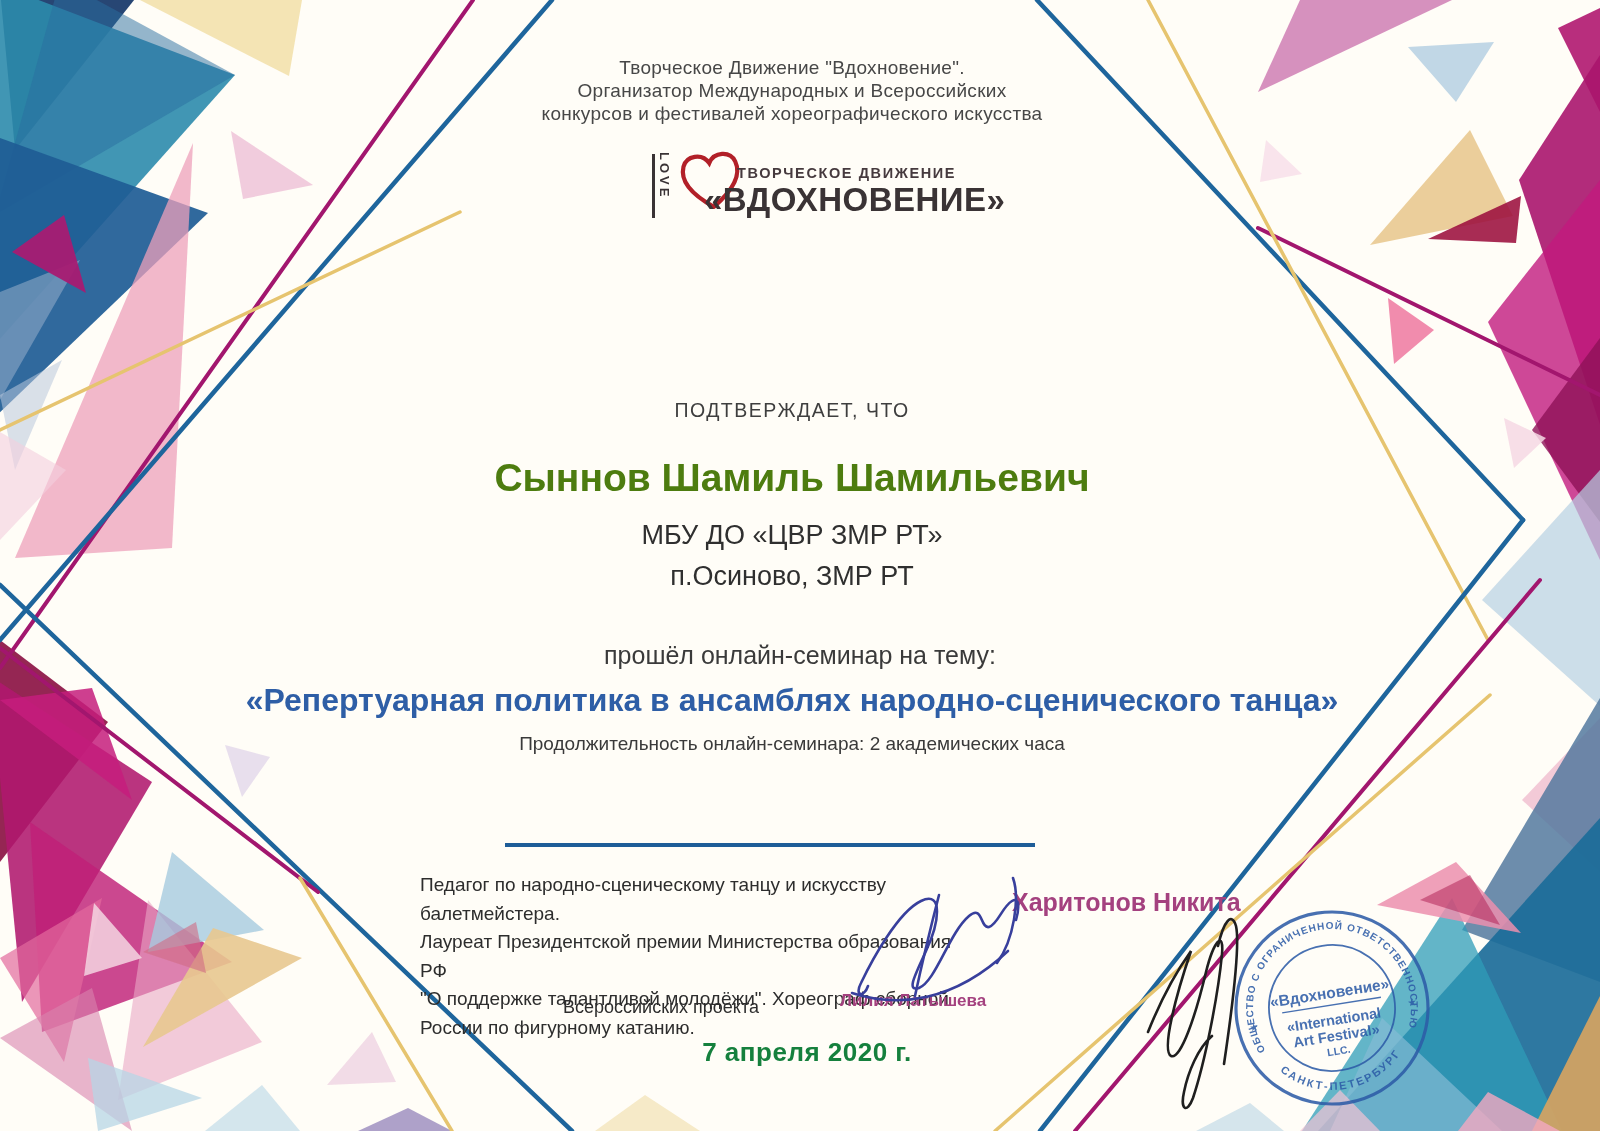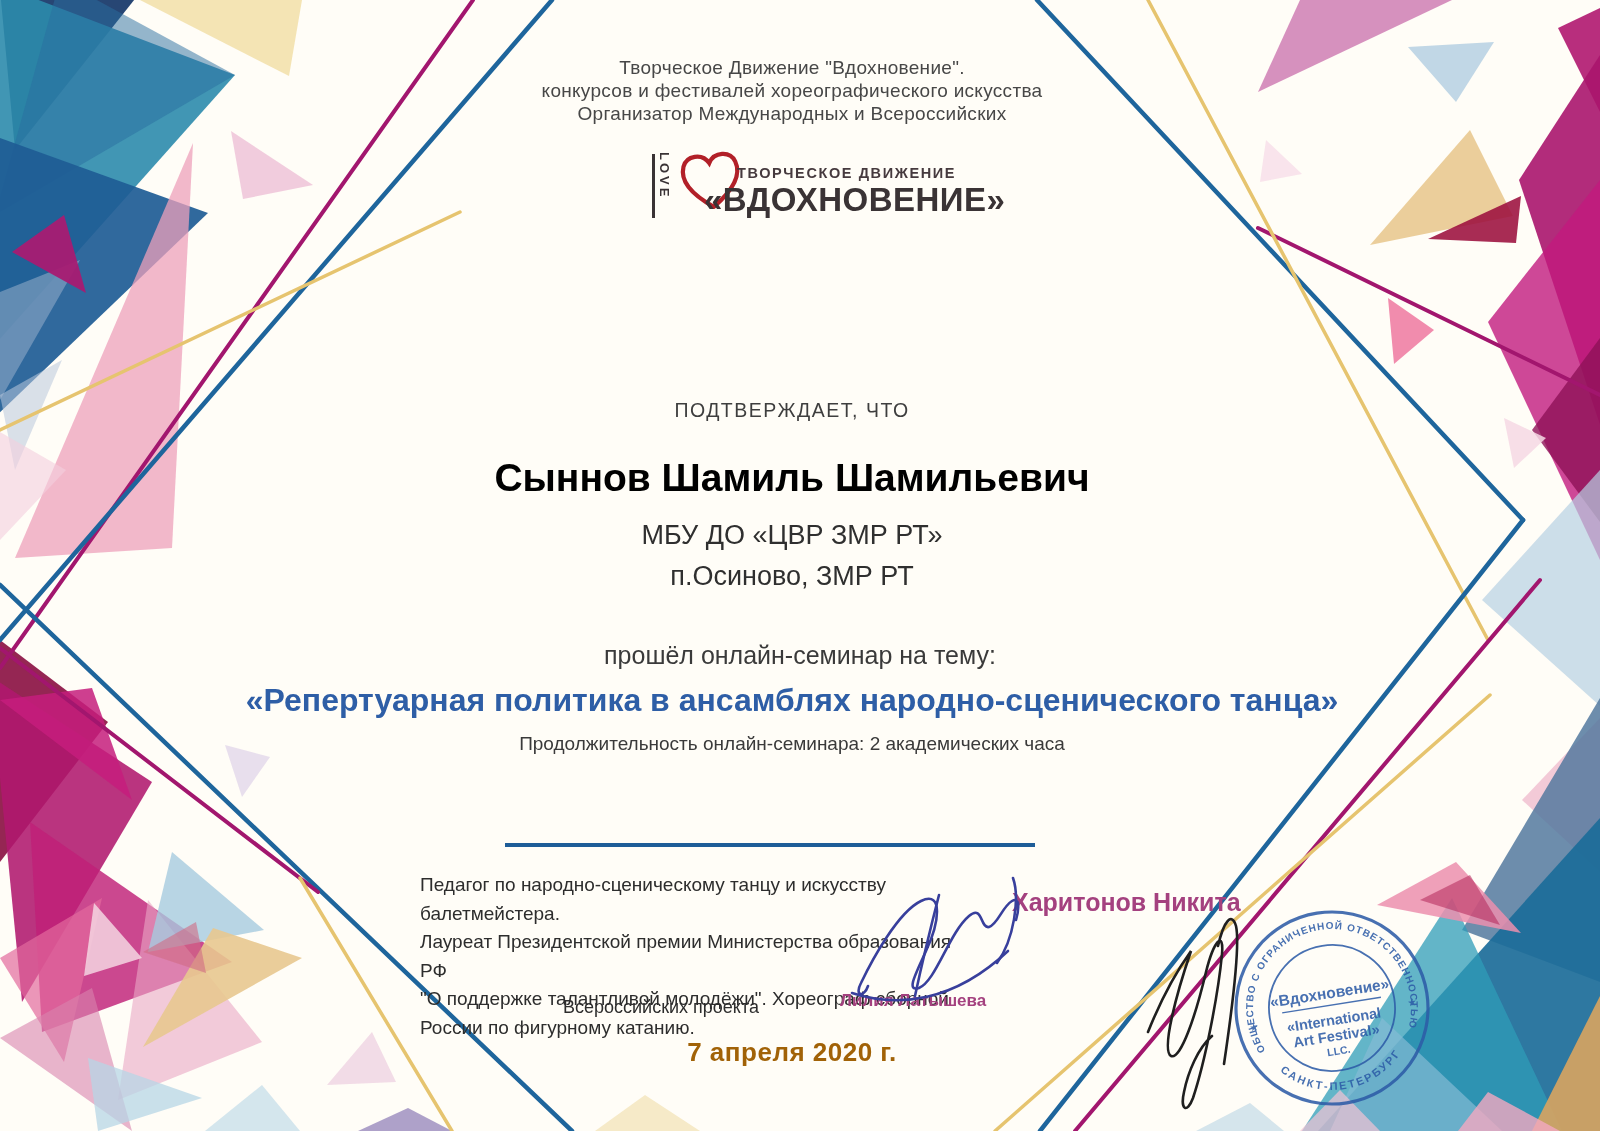--- a/index.html
+++ b/index.html
@@ -12,32 +12,32 @@
   .logo{position:absolute;left:644px;top:144px;width:320px;height:92px;}
   .logo-bar{position:absolute;left:8px;top:10px;width:3px;height:64px;background:#3a3335;}
   .logo-love{position:absolute;left:13px;top:8px;writing-mode:vertical-rl;font-size:13px;letter-spacing:3px;color:#3a3335;font-weight:600;}
   .logo-heart{position:absolute;left:30px;top:2px;transform:rotate(-6deg);}
   .logo-line1{position:absolute;left:93px;top:21px;font-size:14.5px;letter-spacing:1.6px;color:#463a3e;font-weight:600;}
   .logo-line2{position:absolute;left:60px;top:37px;font-size:33px;color:#3a3335;font-weight:600;letter-spacing:.5px;}
   .title{top:268px;font-family:"DejaVu Sans","Liberation Sans",sans-serif;font-size:98px;font-weight:700;letter-spacing:4px;line-height:1.15;
          background:linear-gradient(104deg,#175997 0%,#1d5f9e 44%,#3aa0c5 52%,#41abc9 100%);
          -webkit-background-clip:text;background-clip:text;color:transparent;}
   .confirms{top:399px;font-size:19.5px;letter-spacing:1.5px;color:#3e3e3e;}
-  .recipient-name{top:456px;font-size:39px;font-weight:700;color:#000000;}
+  .recipient-name{top:456px;font-size:39px;font-weight:700;color:#4d7c0f;}
   .recipient-org{top:520px;font-size:27px;color:#2f2f2f;}
   .recipient-loc{top:561px;font-size:27px;color:#2f2f2f;}
   .sem-intro{top:641px;font-size:25px;color:#3a3a3a;margin-left:8px;}
   .sem-topic{top:682px;font-size:32px;font-weight:700;color:#2e5ea6;}
   .sem-dur{top:733px;font-size:19px;color:#3a3a3a;}
   .divider{position:absolute;left:505px;top:843px;width:530px;height:4px;background:#1e5d98;}
   .bio{position:absolute;left:420px;top:871px;width:560px;font-size:19px;line-height:28.5px;color:#2d2d2d;}
   .presenter-name{position:absolute;left:1012px;top:888px;font-size:25px;font-weight:700;color:#a4417f;}
   .lead-label{position:absolute;left:563px;top:997px;font-size:18px;color:#2d2d2d;}
   .lead-name{position:absolute;left:840px;top:991px;font-size:17px;font-weight:700;color:#a4417f;}
-  .date{top:1037px;font-size:26px;font-weight:700;color:#a16207;letter-spacing:.5px;}
+  .date{top:1037px;font-size:26px;font-weight:700;color:#15803d;letter-spacing:.5px;margin-left:15px;}
   .stamp{position:absolute;left:1222px;top:898px;width:220px;height:220px;}
   .stamp text{font-family:"Liberation Sans",sans-serif;font-weight:700;}
 </style>
 </head>
 <body>
 
 <div class="certificate">
 
   <svg class="bg" viewBox="0 0 1600 1131" aria-hidden="true">
     <g>
@@ -110,22 +110,22 @@
       <line x1="1258" y1="228" x2="1600" y2="395" stroke="#a2166e" stroke-width="4"></line>
       <line x1="1148" y1="0" x2="1488" y2="640" stroke="#e6c46f" stroke-width="3.5"></line>
       <line x1="1523" y1="520" x2="1040" y2="1131" stroke="#1e659c" stroke-width="4.5"></line>
       <line x1="1540" y1="580" x2="1075" y2="1131" stroke="#a2166e" stroke-width="4"></line>
       <line x1="1490" y1="695" x2="995" y2="1131" stroke="#e6c46f" stroke-width="3.5"></line>
     </g>
   </svg>
 
   <div class="cx org-header">
     <div>Творческое Движение "Вдохновение".</div>
+    <div>Организатор Международных и Всероссийских</div>
     <div>конкурсов и фестивалей хореографического искусства</div>
-    <div>Организатор Международных и Всероссийских</div>
   </div>
 
   <div class="logo">
     <div class="logo-bar"></div>
     <div class="logo-love">LOVE</div>
     <svg class="logo-heart" width="74" height="68" viewBox="0 0 74 68">
       <path d="M37,61 C17,47 6,32 11,18 C15,7 31,6 37,17 C43,6 59,7 63,18 C68,32 57,47 37,61" fill="none" stroke="#b22028" stroke-width="4.2" stroke-linecap="round"></path>
     </svg>
     <div class="logo-line1">ТВОРЧЕСКОЕ ДВИЖЕНИЕ</div>
     <div class="logo-line2">«ВДОХНОВЕНИЕ»</div>

